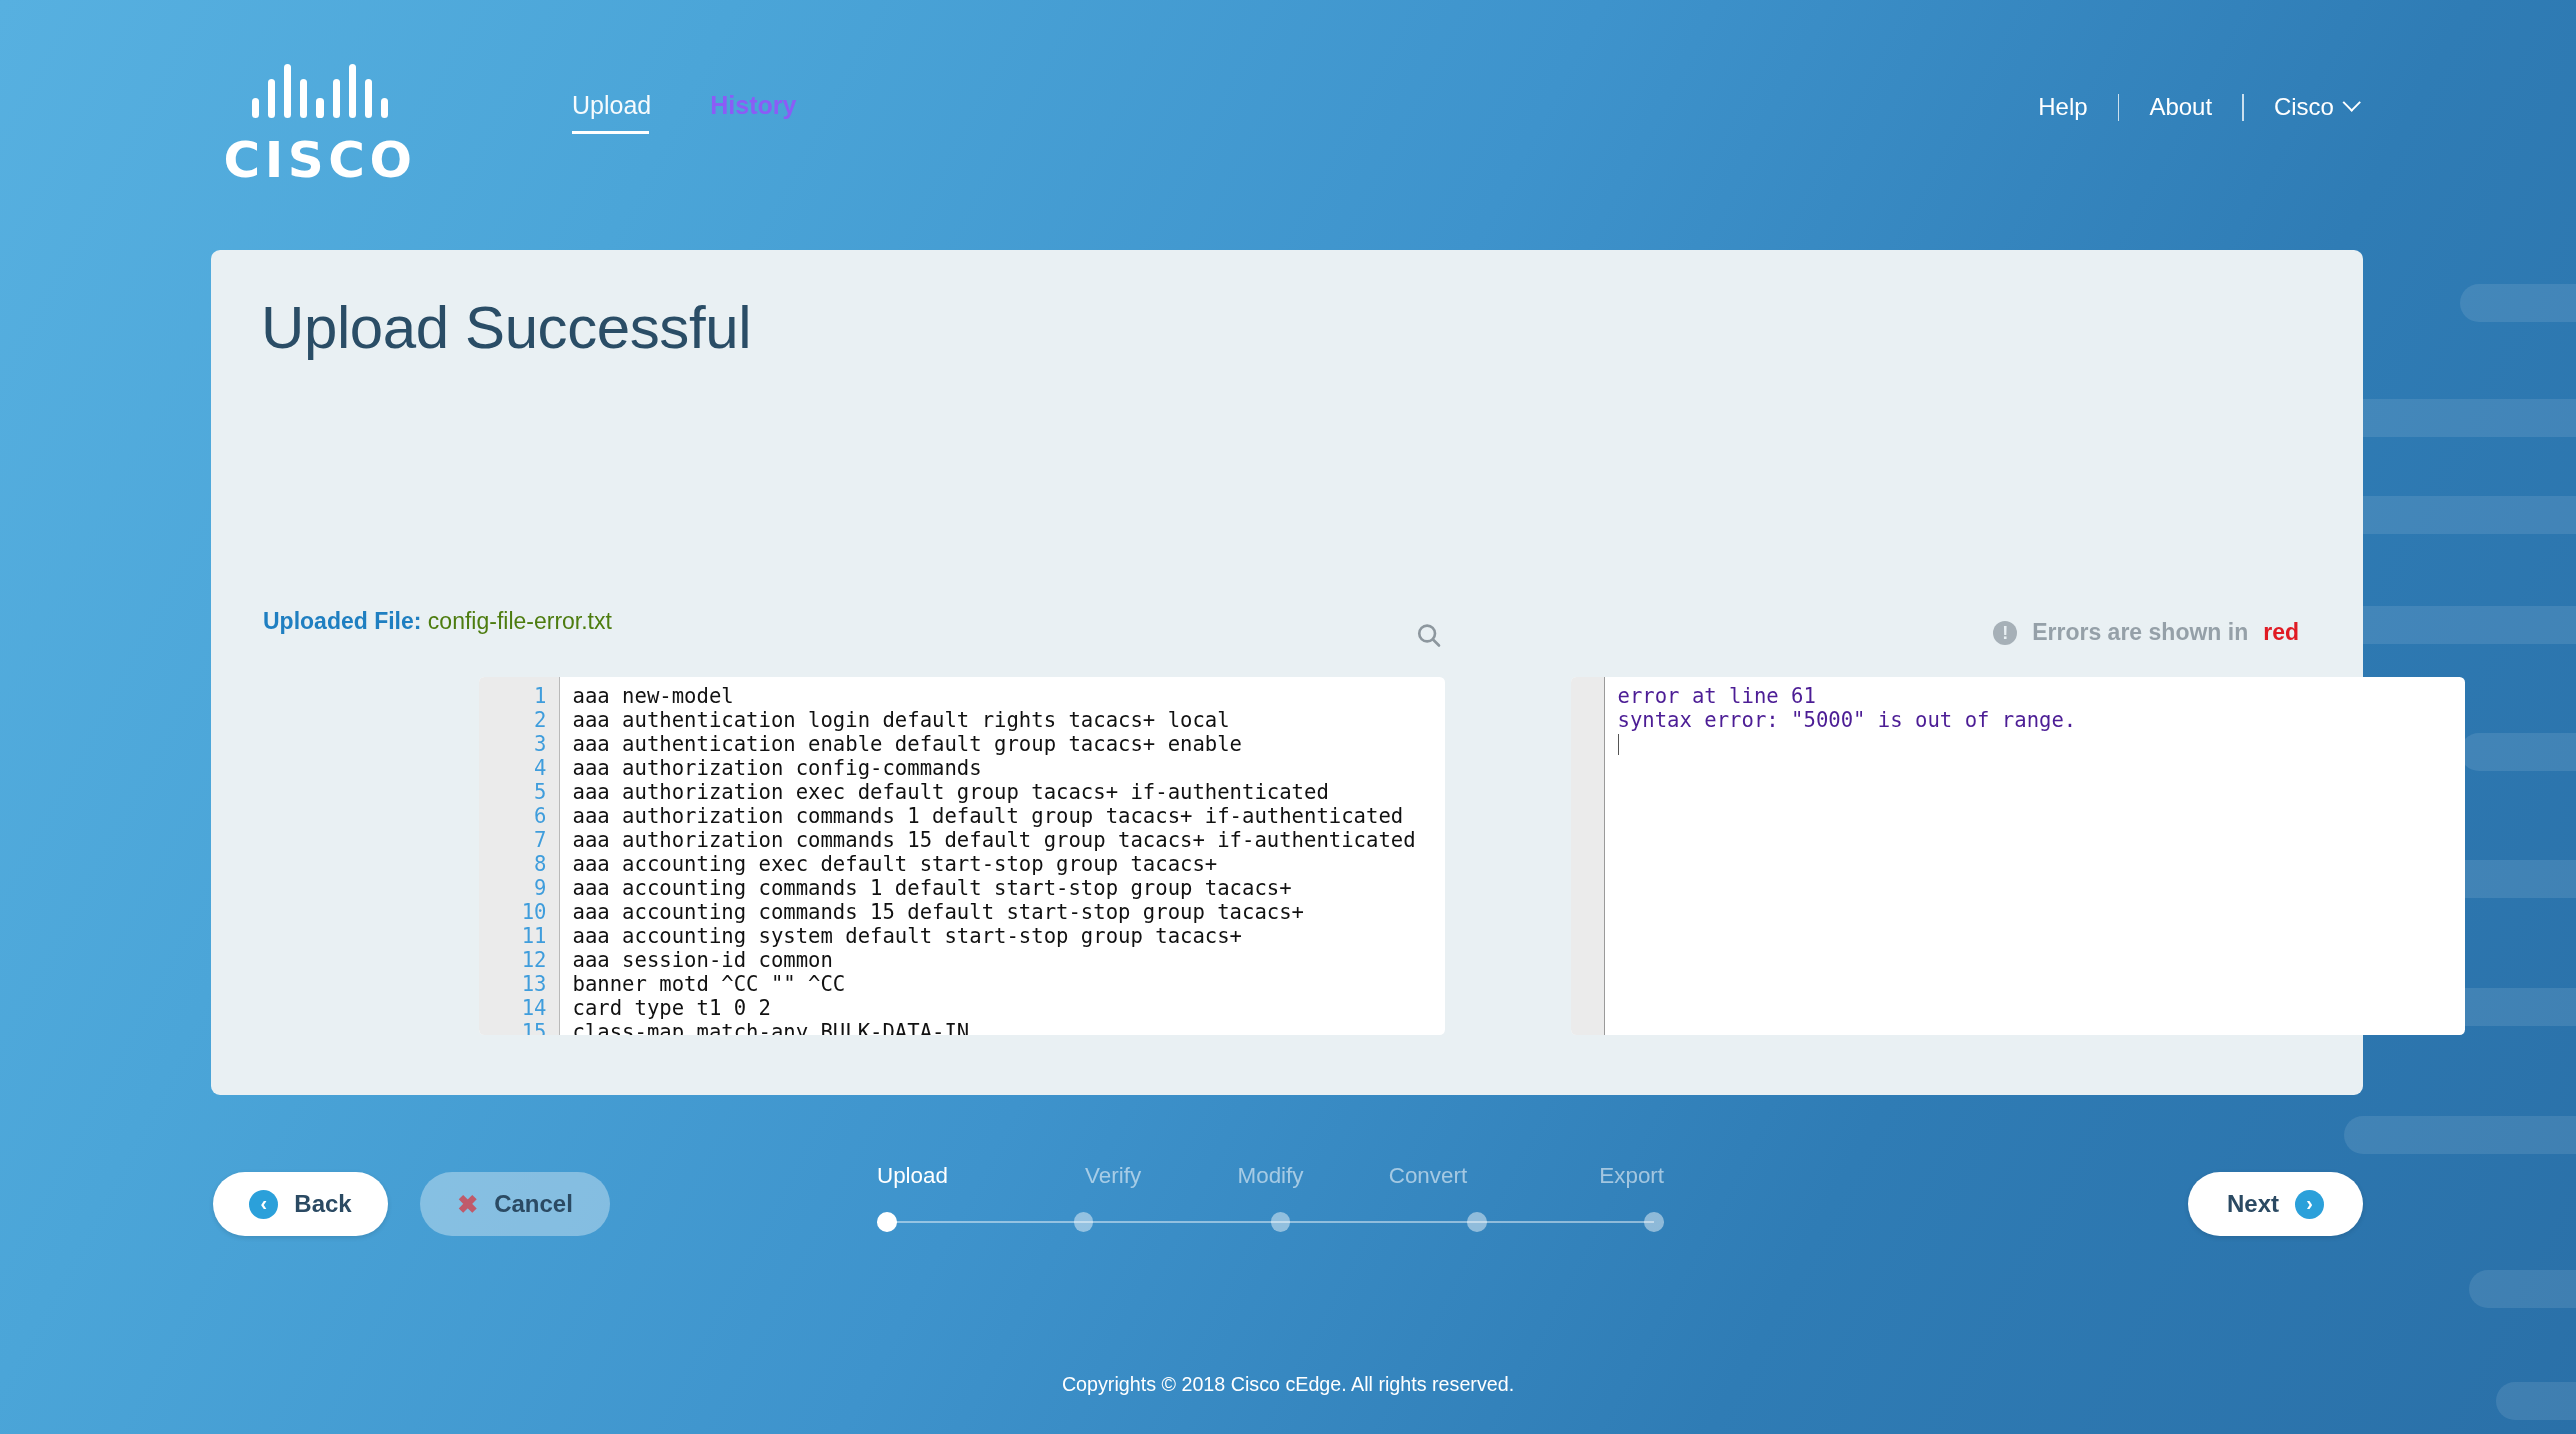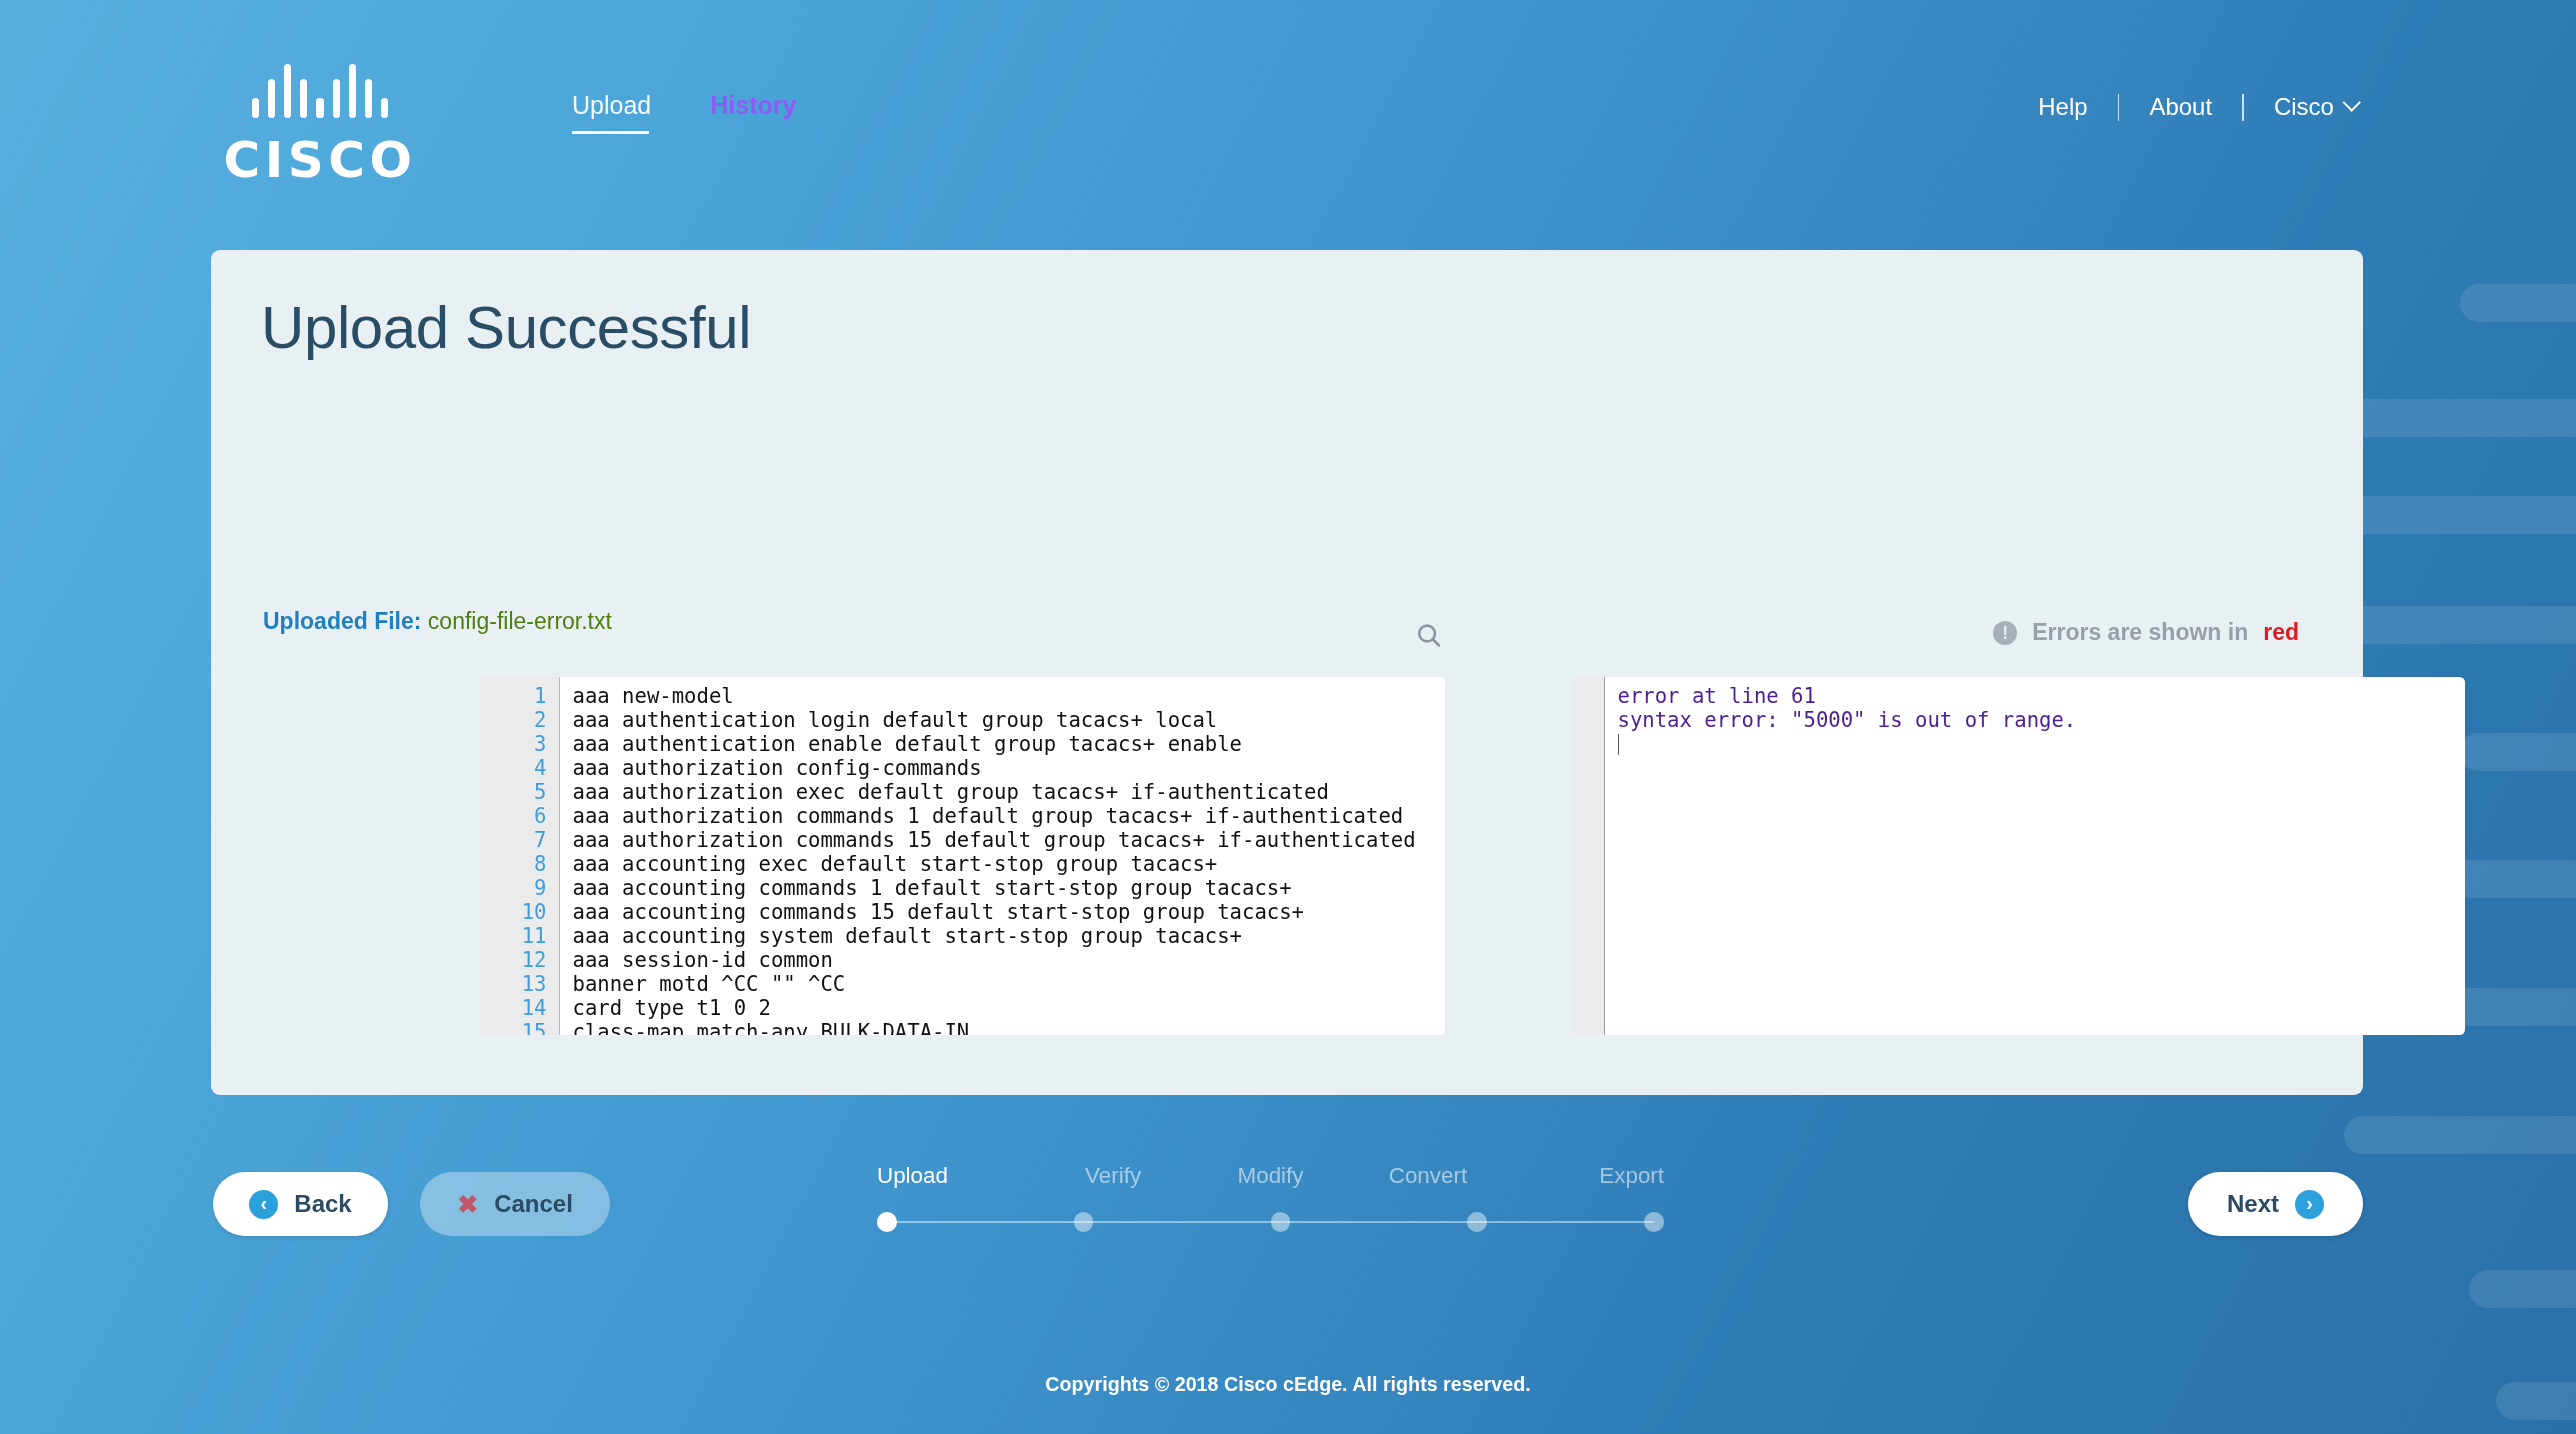--- a/index.html
+++ b/index.html
@@ -165,21 +165,21 @@
     background: rgba(255,255,255,0.45);
   }
   .step-dot {
     position: absolute; top: 0; width: 19.7px; height: 19.7px; border-radius: 50%;
     background: rgba(255,255,255,0.45);
   }
   .step-dot.active { background: #ffffff; }
 
   .copyright {
     position: absolute; left: 0; right: 0; top: 1373px;
-    text-align: center; color: #fff; font-size: 19.7px; font-weight: 700;
+    text-align: center; color: #fff; font-size: 19.7px; font-weight: 400;
   }
 </style>
 </head>
 <body>
 
 <div class="bg-pills">
   <div class="pill" style="right:-27px; top:284px;  width:143px;"></div>
   <div class="pill" style="right:-27px; top:399px;  width:277px;"></div>
   <div class="pill" style="right:-27px; top:496px;  width:572px;"></div>
   <div class="pill" style="right:-27px; top:530px;  width:572px; opacity:0;"></div>
@@ -261,21 +261,21 @@
         <div>9</div>
         <div>10</div>
         <div>11</div>
         <div>12</div>
         <div>13</div>
         <div>14</div>
         <div>15</div>
       </div>
     <div class="code" id="left-code">
         <div>aaa new-model</div>
-        <div>aaa authentication login default group tacacs+ local</div>
+        <div>aaa authentication login default rights tacacs+ local</div>
         <div>aaa authentication enable default group tacacs+ enable</div>
         <div>aaa authorization config-commands</div>
         <div>aaa authorization exec default group tacacs+ if-authenticated</div>
         <div>aaa authorization commands 1 default group tacacs+ if-authenticated</div>
         <div>aaa authorization commands 15 default group tacacs+ if-authenticated</div>
         <div>aaa accounting exec default start-stop group tacacs+</div>
         <div>aaa accounting commands 1 default start-stop group tacacs+</div>
         <div>aaa accounting commands 15 default start-stop group tacacs+</div>
         <div>aaa accounting system default start-stop group tacacs+</div>
         <div>aaa session-id common</div>

